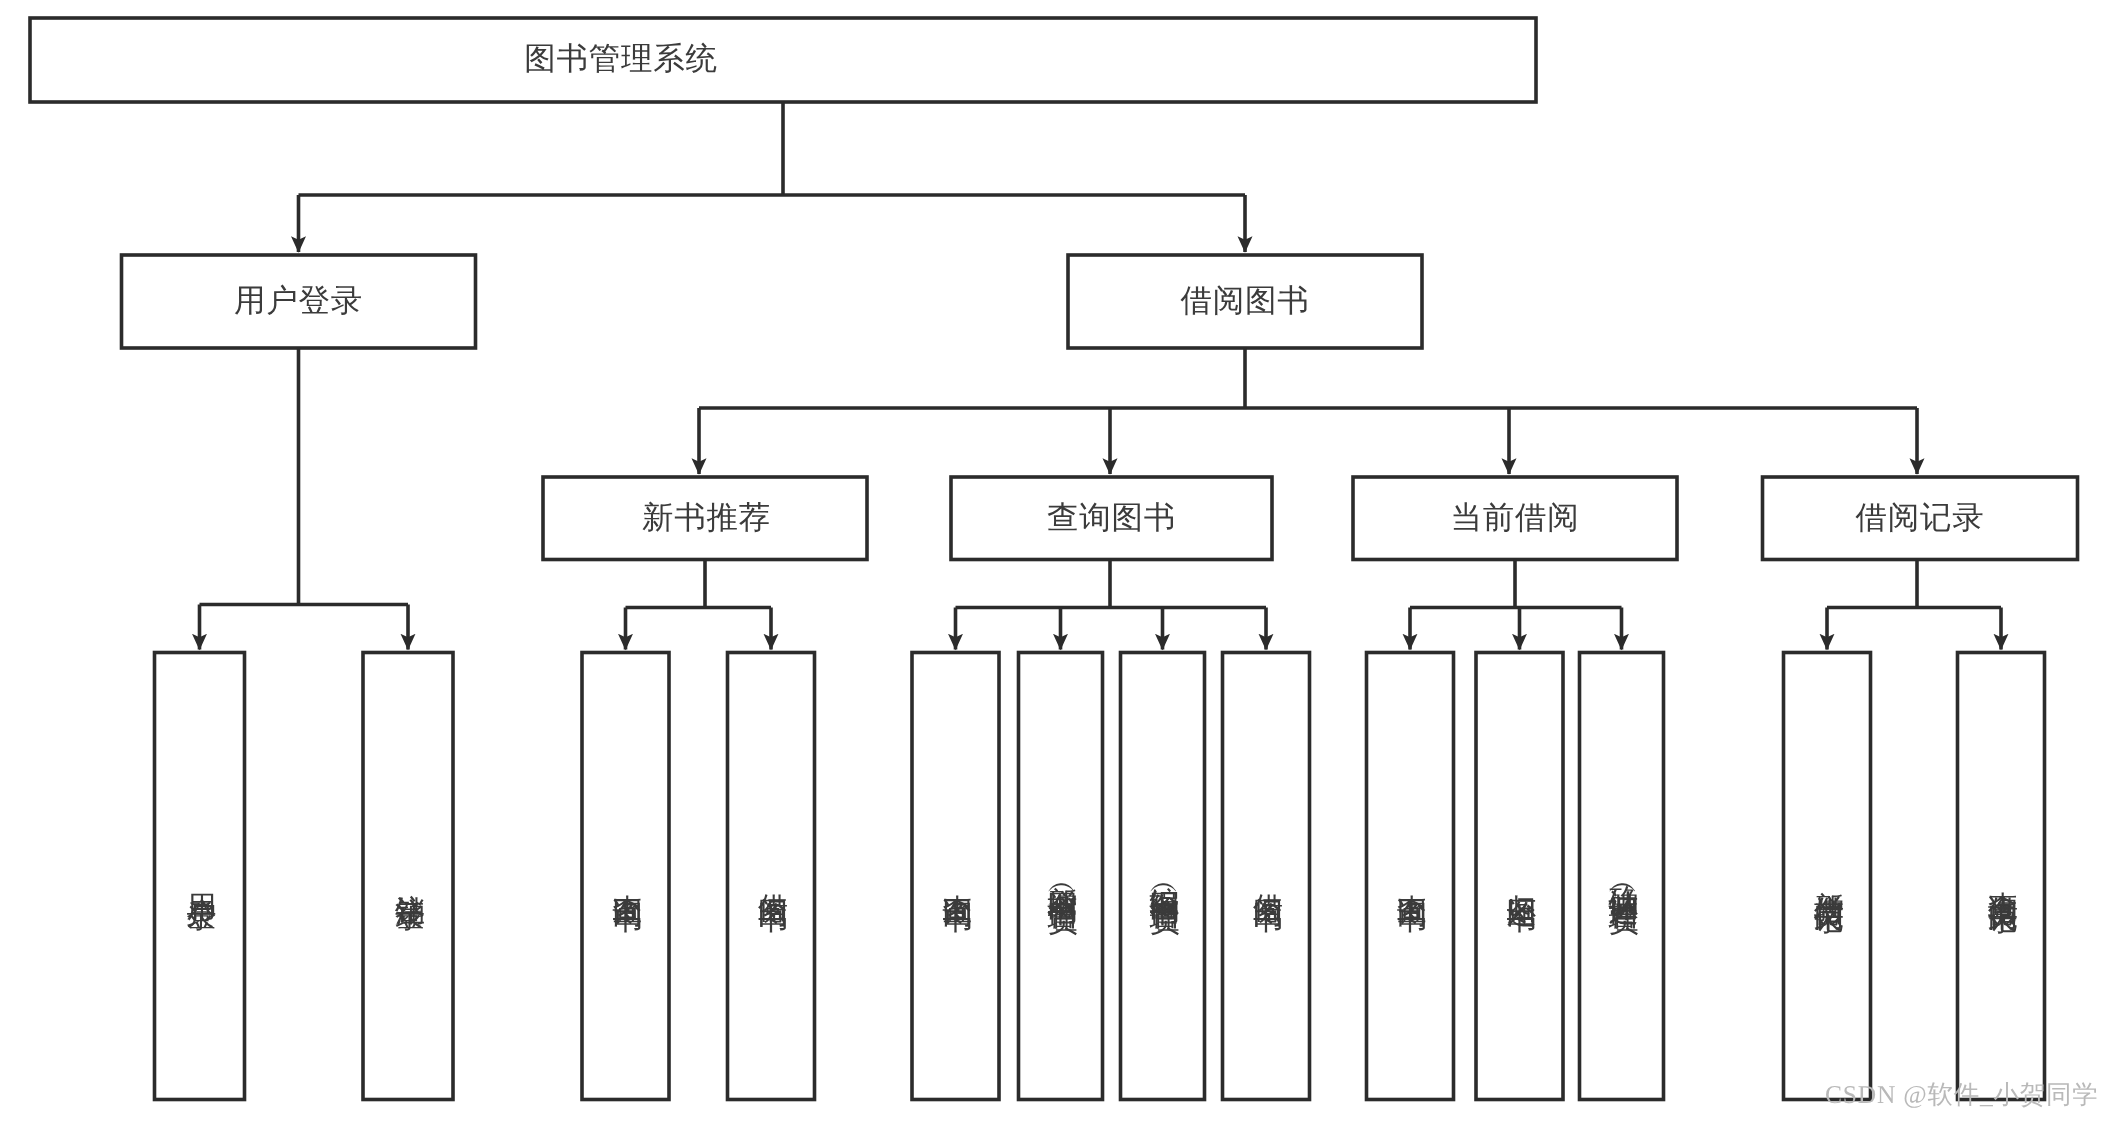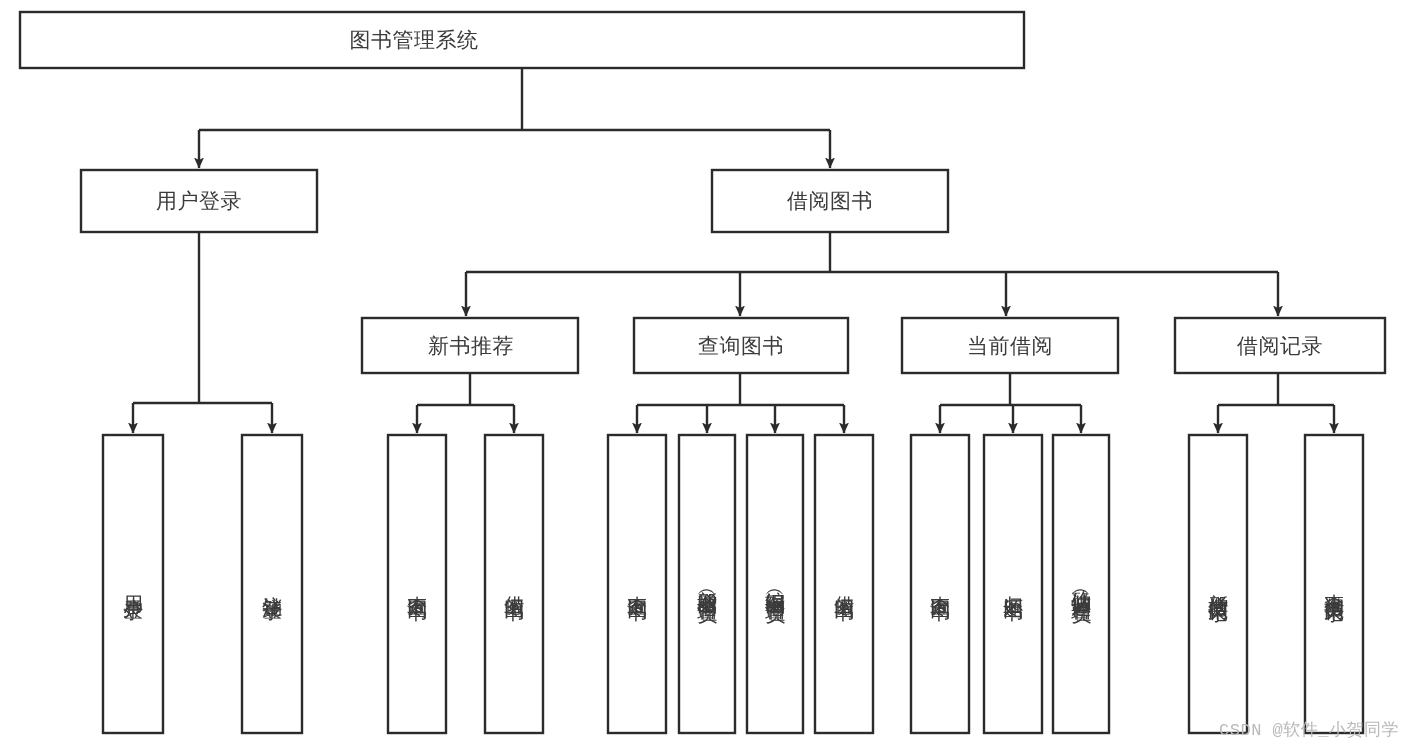--- a/index.html
+++ b/index.html
@@ -63,21 +63,21 @@
     line-height: 1.28;
     letter-spacing: 2px;
   }
   .watermark {
     position: absolute;
     right: 6px;
     bottom: 6px;
     font-size: 17px;
     color: #b9b9b9;
     letter-spacing: 0.5px;
-    font-family: Liberation Mono, monospace;
+    font-family: Liberation Serif, serif;
     white-space: nowrap;
   }
 </style>
 </head>
 <body>
 
 <div id="diagram-root">
 
   <svg class="flow" viewBox="0 0 1405 747">
     <defs>

